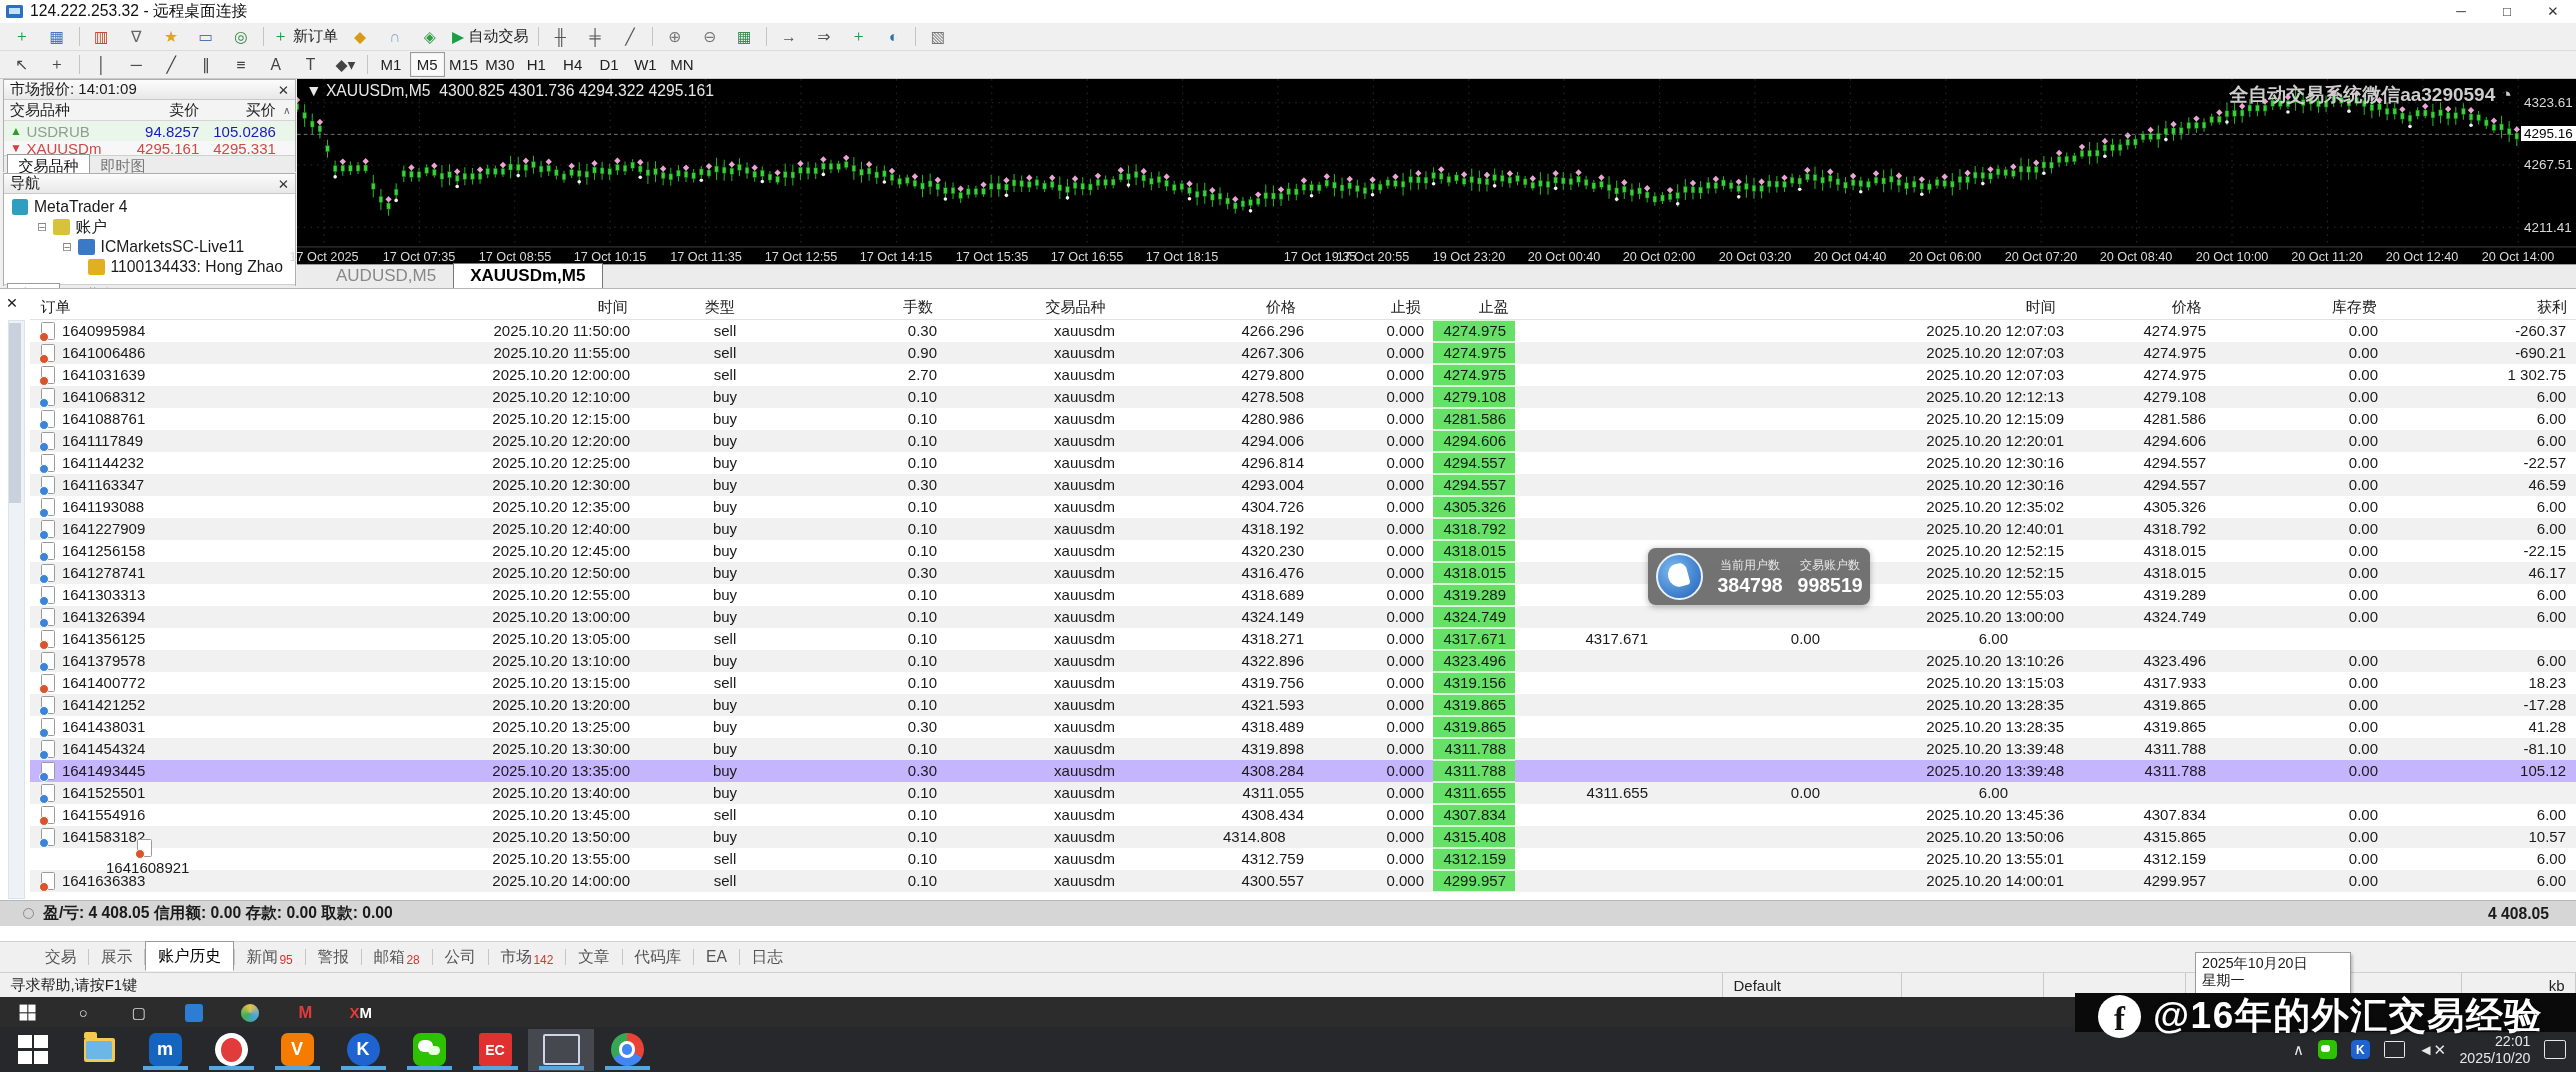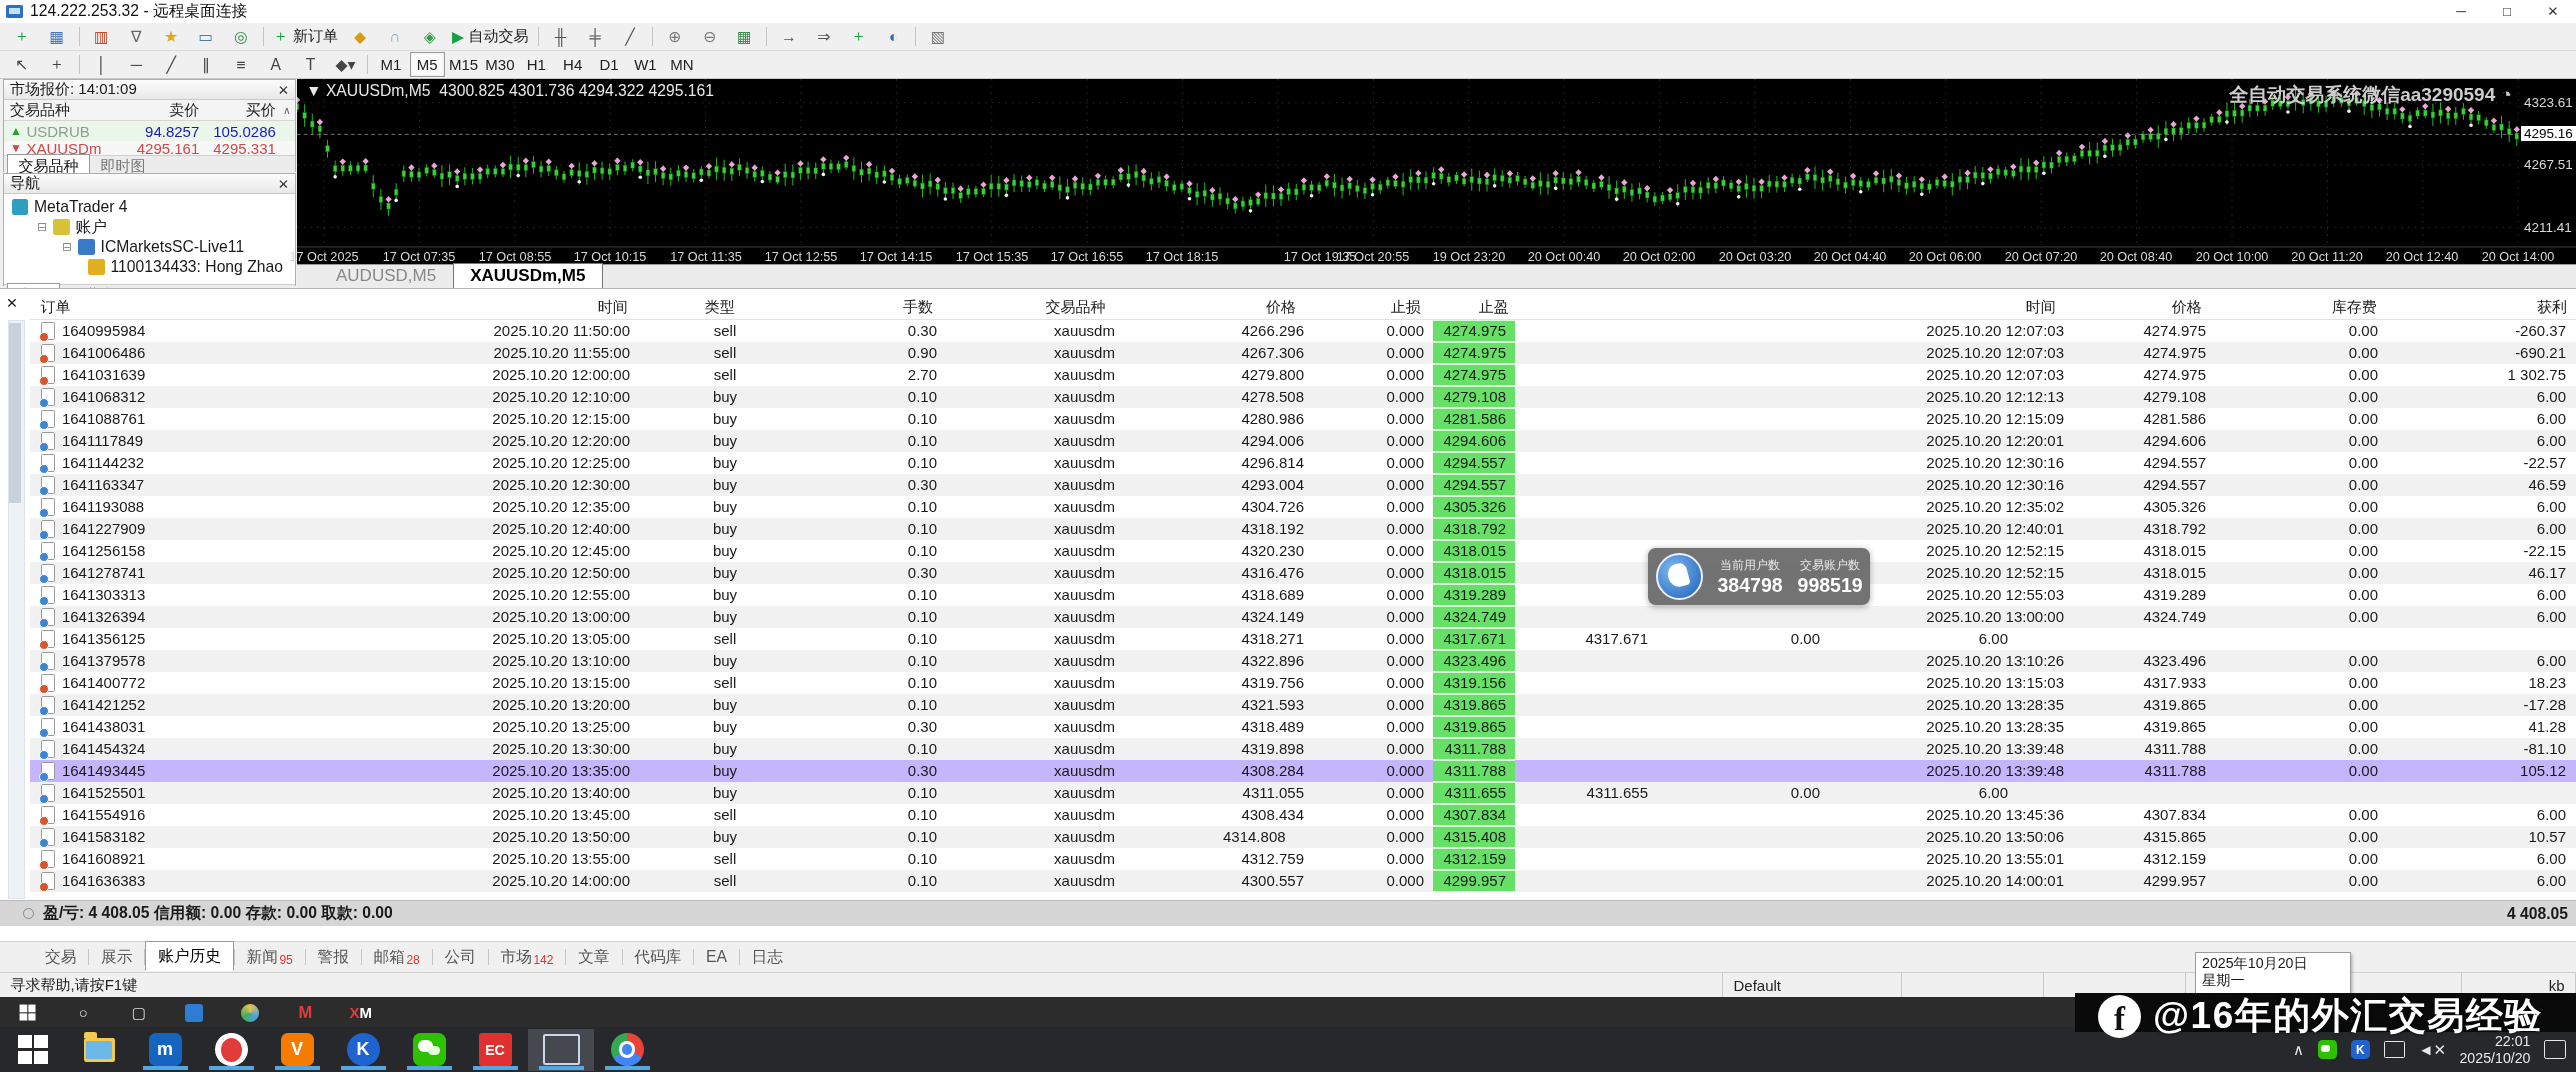--- a/index.html
+++ b/index.html
@@ -55,21 +55,21 @@
   #history-rows{position:absolute;left:30px;top:31px;width:2546px;}
   .hrow{display:flex;height:22px;font-size:15px;align-items:center;}
   .cell{overflow:hidden;white-space:nowrap;}
   .docico{width:12.7px;height:15.7px;background:#fdfdfd;border:1.1px solid #9a9a9a;border-radius:1.5px;position:relative;margin-right:6.7px;flex:none;}
   .docico:after{content:"";position:absolute;left:-3px;bottom:-3px;width:8.2px;height:8.2px;border-radius:50%;}
   .docico.sell:after{background:#d7542c;border:0.7px solid #fff;}
   .docico.buy:after{background:#3d84d6;border:0.7px solid #fff;}
   .tpcell{background:#67e067;}
   .summary{position:absolute;left:0;top:611px;width:2576px;height:25px;background:#d6d6d6;border-top:0.7px solid #b9b9b9;display:flex;align-items:center;font-weight:bold;font-size:15.7px;}
   .sumcirc{width:9.7px;height:9.7px;border:1.5px solid #8a8a8a;border-radius:50%;margin:0 9px 0 22.5px;}
-  .sumtotal{margin-left:auto;padding-right:8px;}
+  .sumtotal{margin-left:auto;padding-right:27px;}
   .vscroll{position:absolute;left:7.5px;top:31px;width:15px;height:577px;background:#eef2f6;border:0.7px solid #dde3ea;}
   .vthumb{position:absolute;left:0.7px;top:1.5px;width:12px;height:180px;background:#c9d2dc;}
   
   .btabs{position:absolute;left:0;top:941px;width:2576px;height:30px;background:#f0f0f0;border-top:0.7px solid #d2d2d2;display:flex;align-items:center;padding-left:33px;font-size:15.7px;color:#555;}
   .btab{padding:3.7px 12px;display:flex;align-items:flex-start;gap:1.5px;}
   .btab.active{background:#fff;border:0.7px solid #9a9a9a;border-bottom:1.5px solid #fff;color:#000;margin-top:-1.5px;}
   .bdiv{width:0.7px;height:16.5px;background:#c6c6c6;}
   .bbadge{color:#e03030;font-size:12px;margin-top:6px;}
   .vdock{position:absolute;left:0;top:941px;width:24px;height:33px;display:flex;flex-direction:column;align-items:center;justify-content:center;font-size:12px;color:#777;background:#eaeaea;border-right:0.7px solid #cfcfcf;}
   .statusbar{position:absolute;left:0;top:972px;width:2576px;height:25px;background:#f0f0f0;border-top:0.7px solid #cfcfcf;display:flex;align-items:center;font-size:15px;color:#222;}
@@ -1540,21 +1540,21 @@
           <div class="cell" style="width: 277px; text-align: center; padding-right: 0px; box-sizing: border-box; line-height: 22px;">xauusdm</div>
           <div class="cell" style="width: 90px; text-align: left; padding-right: 9px; box-sizing: border-box; line-height: 22px;">4314.808</div>
           <div class="cell" style="width: 120px; text-align: right; padding-right: 9px; box-sizing: border-box; line-height: 22px;">0.000</div>
           <div class="cell tpcell" style="width: 82px; text-align: right; padding-right: 9px; box-sizing: border-box; line-height: 22px; box-shadow: rgb(255, 255, 255) 0px 0.7px 0px inset, rgb(255, 255, 255) 0px -0.7px 0px inset;">4315.408</div>
           <div class="cell" style="width: 558px; text-align: right; padding-right: 9px; box-sizing: border-box; line-height: 22px;">2025.10.20 13:50:06</div>
           <div class="cell" style="width: 142px; text-align: right; padding-right: 9px; box-sizing: border-box; line-height: 22px;">4315.865</div>
           <div class="cell" style="width: 172px; text-align: right; padding-right: 9px; box-sizing: border-box; line-height: 22px;">0.00</div>
           <div class="cell" style="width: 188px; text-align: right; padding-right: 9px; box-sizing: border-box; line-height: 22px;">10.57</div>
         </div>
         <div class="hrow" style="background: rgb(255, 255, 255);">
-          <div class="cell" style="width: 225px; text-align: left; padding-right: 0px; box-sizing: border-box; line-height: 22px; display: flex; align-items: center; padding-left: 10.5px;">
+          <div class="cell" style="width: 225px; text-align: left; padding-right: 0px; box-sizing: border-box; line-height: 22px; display: flex; align-items: center; padding-left: 10.5px; flex-direction: column;">
             <span class="docico sell"></span>
             <span>1641608921</span>
           </div>
           <div class="cell" style="width: 384px; text-align: right; padding-right: 9px; box-sizing: border-box; line-height: 22px;">2025.10.20 13:55:00</div>
           <div class="cell" style="width: 172px; text-align: center; padding-right: 0px; box-sizing: border-box; line-height: 22px;">sell</div>
           <div class="cell" style="width: 135px; text-align: right; padding-right: 9px; box-sizing: border-box; line-height: 22px;">0.10</div>
           <div class="cell" style="width: 277px; text-align: center; padding-right: 0px; box-sizing: border-box; line-height: 22px;">xauusdm</div>
           <div class="cell" style="width: 90px; text-align: right; padding-right: 9px; box-sizing: border-box; line-height: 22px;">4312.759</div>
           <div class="cell" style="width: 120px; text-align: right; padding-right: 9px; box-sizing: border-box; line-height: 22px;">0.000</div>
           <div class="cell tpcell" style="width: 82px; text-align: right; padding-right: 9px; box-sizing: border-box; line-height: 22px; box-shadow: rgb(255, 255, 255) 0px 0.7px 0px inset, rgb(255, 255, 255) 0px -0.7px 0px inset;">4312.159</div>

